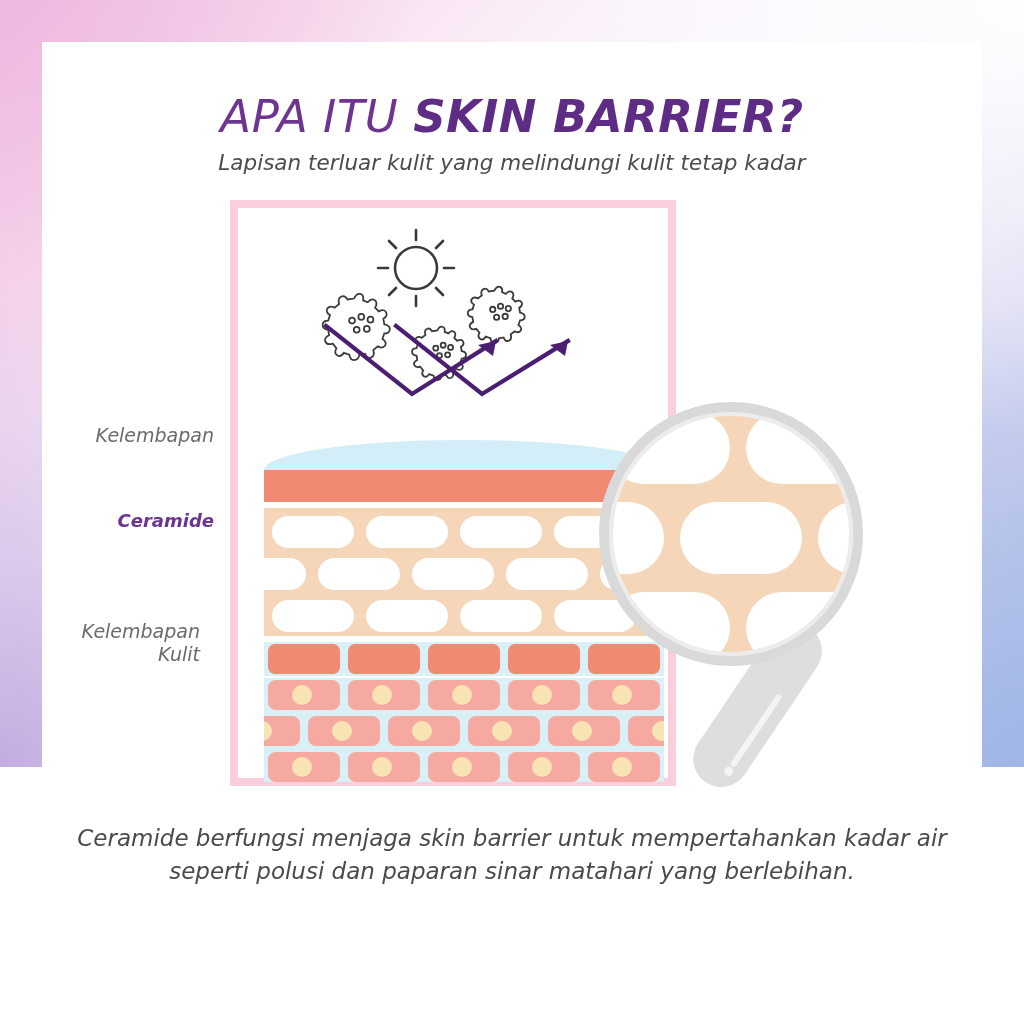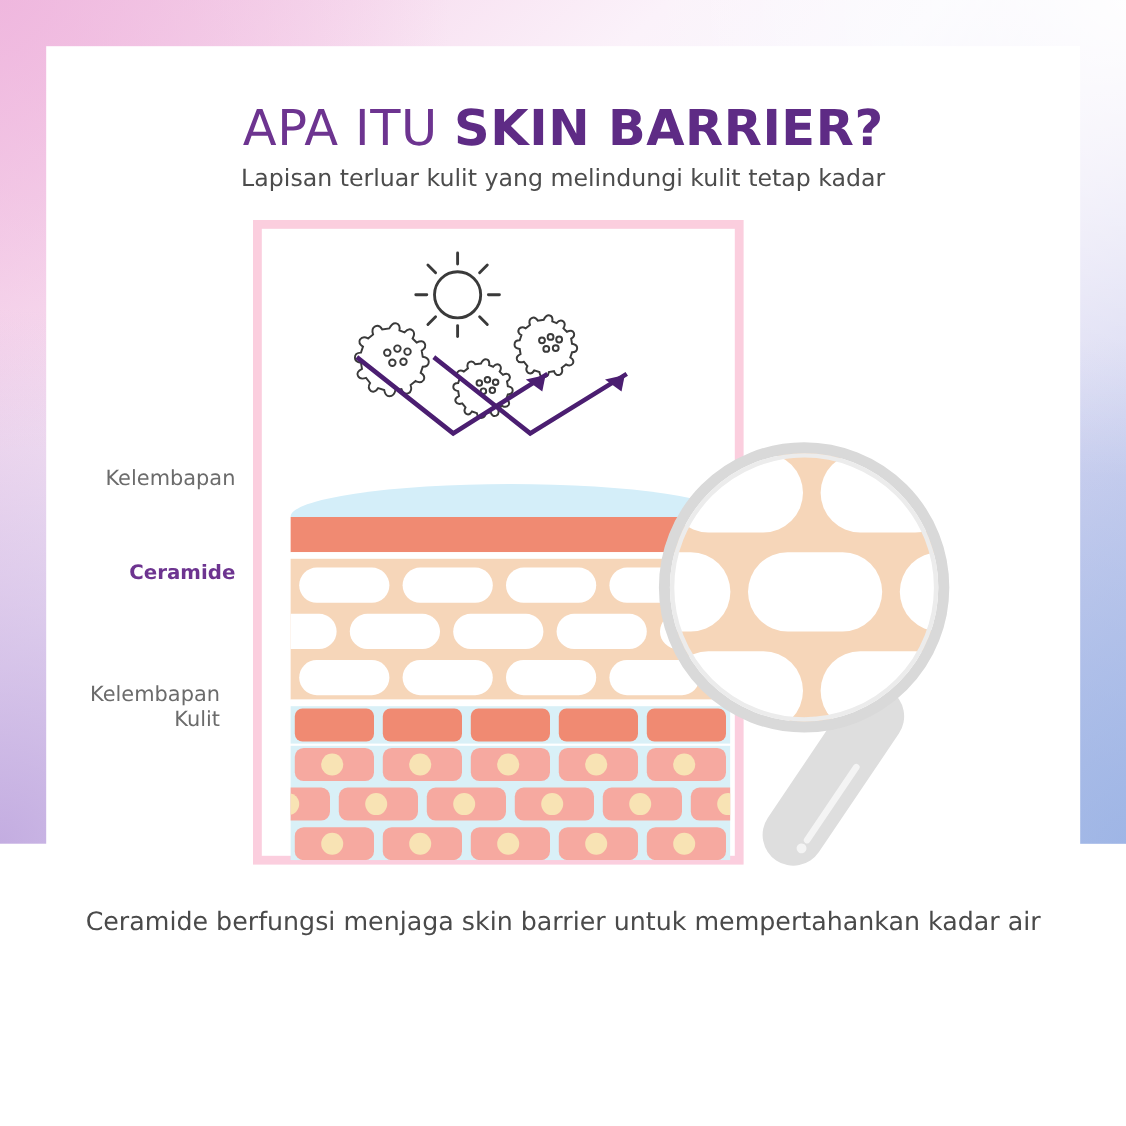--- a/index.html
+++ b/index.html
@@ -14,20 +14,21 @@
     width:1024px; height:767px;
     background:
       linear-gradient(135deg,
         #f2c9e4 0%,
         #f7ddef 18%,
         #fbf2fa 34%,
         #f8f7fd 48%,
         #e9e4f6 62%,
         #d2d4f0 78%,
         #b9c6ea 100%);
+    font-style: italic;
   }
   
   #stage::before {
     content:""; position:absolute; inset:0;
     background:
       radial-gradient(circle at 0% 100%, rgba(186,160,220,0.85) 0%, rgba(186,160,220,0) 38%),
       radial-gradient(circle at 100% 0%, rgba(255,255,255,0.95) 0%, rgba(255,255,255,0) 34%),
       radial-gradient(circle at 0% 0%, rgba(238,176,220,0.70) 0%, rgba(238,176,220,0) 32%),
       radial-gradient(circle at 100% 100%, rgba(150,176,228,0.75) 0%, rgba(150,176,228,0) 36%);
     pointer-events:none;
@@ -343,16 +344,17 @@
 
     <div class="side-label" style="left:20px; top:382px; width:152px;">Kelembapan</div>
     <div class="side-label ceramide" style="left:20px; top:468px; width:152px;">Ceramide</div>
     <div class="side-label" style="left:6px; top:578px; width:152px;">
       <div>Kelembapan</div>
       <div>Kulit</div>
     </div>
 
     <div class="footer">
       <div>Ceramide berfungsi menjaga skin barrier untuk mempertahankan kadar air</div>
+      <div>seperti polusi dan paparan sinar matahari yang berlebihan.</div>
     </div>
 
   </div>
 </div>
 
 </body></html>

